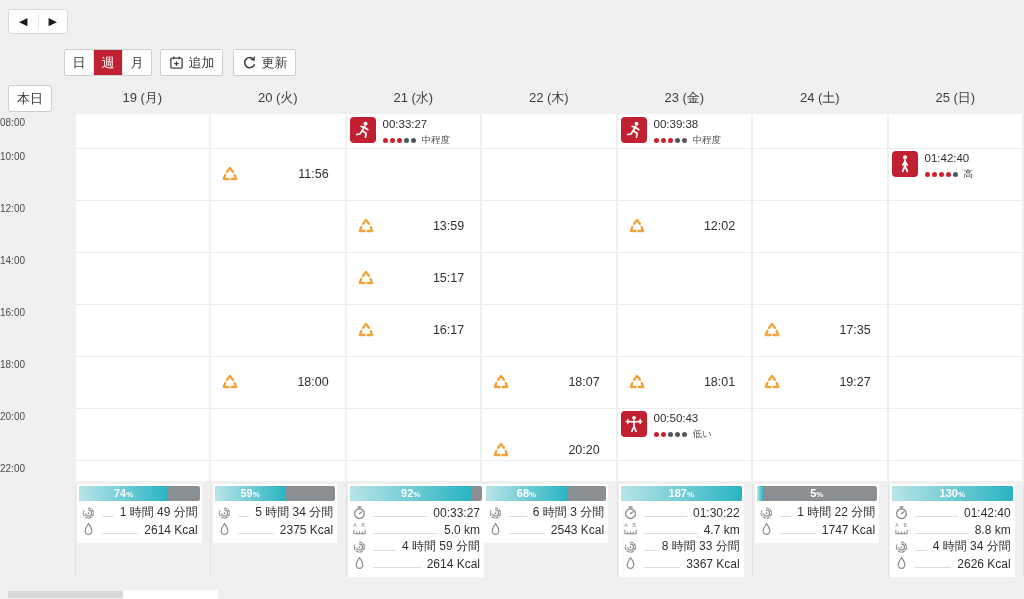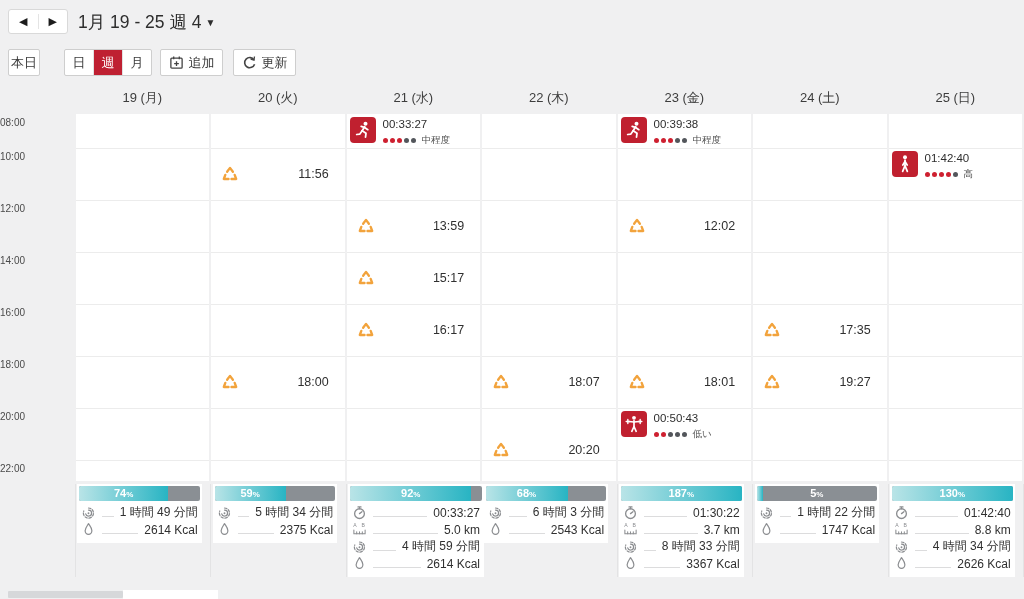--- a/index.html
+++ b/index.html
@@ -12,21 +12,21 @@
   .navbtn{flex:1;display:flex;align-items:center;justify-content:center;
           font-size:11px;color:#1c1c1c;cursor:pointer;}
   .navdiv{width:1px;background:#e4e4e4;margin:4px 0;}
   .title{position:absolute;left:78px;top:10px;font-size:17.5px;color:#2d2d2d;}
   .caret{font-size:10px;margin-left:4px;vertical-align:2px;color:#2d2d2d;}
 
   
   .btn{position:absolute;top:49px;height:27px;background:#fff;border:1px solid #cecece;
        border-radius:2px;display:flex;align-items:center;justify-content:center;
        font-size:13px;color:#3a3a3a;box-sizing:border-box;cursor:pointer;}
-  #btn-today{left:8px;width:32px;}
+  #btn-today{left:8px;width:44px;margin-top:36px;}
   .views{position:absolute;left:64px;top:49px;height:27px;display:flex;
          border:1px solid #cecece;border-radius:2px;background:#fff;box-sizing:border-box;}
   .viewseg{width:28px;display:flex;align-items:center;justify-content:center;
            font-size:13px;color:#3a3a3a;cursor:pointer;border-left:1px solid #e2e2e2;}
   .viewseg:first-child{border-left:none;}
   .viewseg.sel{background:#bf2032;color:#fff;}
   #btn-add{left:160px;width:63px;gap:5px;}
   #btn-refresh{left:233px;width:63px;gap:5px;}
 
   
@@ -75,21 +75,20 @@
 <body>
 
 <div class="app">
 
   <div class="navbox">
     <div class="navbtn">◀</div>
     <div class="navdiv"></div>
     <div class="navbtn">▶</div>
   </div>
 
-  <div class="title"><span>1月 19 - 25 週 4</span><span class="caret">▼</span></div>
 
   <div class="btn" id="btn-today">本日</div>
 
   <div class="views" id="views">
       <div class="viewseg">日</div>
       <div class="viewseg sel">週</div>
       <div class="viewseg">月</div>
     </div>
 
   <div class="btn" id="btn-add">
@@ -555,21 +554,21 @@
         <div class="statrow">
           <span>
             <svg width="15" height="15" viewBox="0 0 16 16" fill="none" stroke="#8b8d90" stroke-width="1.1" stroke-linecap="round">
               <text x="1.4" y="5.6" font-size="5.4" fill="#8b8d90" stroke="none" font-family="Liberation Sans,sans-serif">A</text>
               <text x="10" y="5.6" font-size="5.4" fill="#8b8d90" stroke="none" font-family="Liberation Sans,sans-serif">B</text>
               <path d="M2 8.6 L2 12.6 L14 12.6 L14 8.6"></path>
               <path d="M5 10.4 L5 12.6 M8 10.4 L8 12.6 M11 10.4 L11 12.6"></path>
             </svg>
           </span>
           <div class="leader"></div>
-          <span class="stat-value">3.7 km</span>
+          <span class="stat-value">4.7 km</span>
         </div>
         <div class="statrow">
           <span>
             <svg width="15" height="15" viewBox="0 0 16 16" fill="none" stroke="#8b8d90" stroke-width="1.3" stroke-linecap="round">
               <path d="M8 3.2 A5.4 5.4 0 1 1 3 6.4" stroke-dasharray="2.6 1.8"></path>
               <path d="M8 5.4 A3.2 3.2 0 1 1 5 9.4"></path>
               <circle cx="8" cy="8.8" r="1" fill="#8b8d90" stroke="none"></circle>
             </svg>
           </span>
           <div class="leader"></div>

